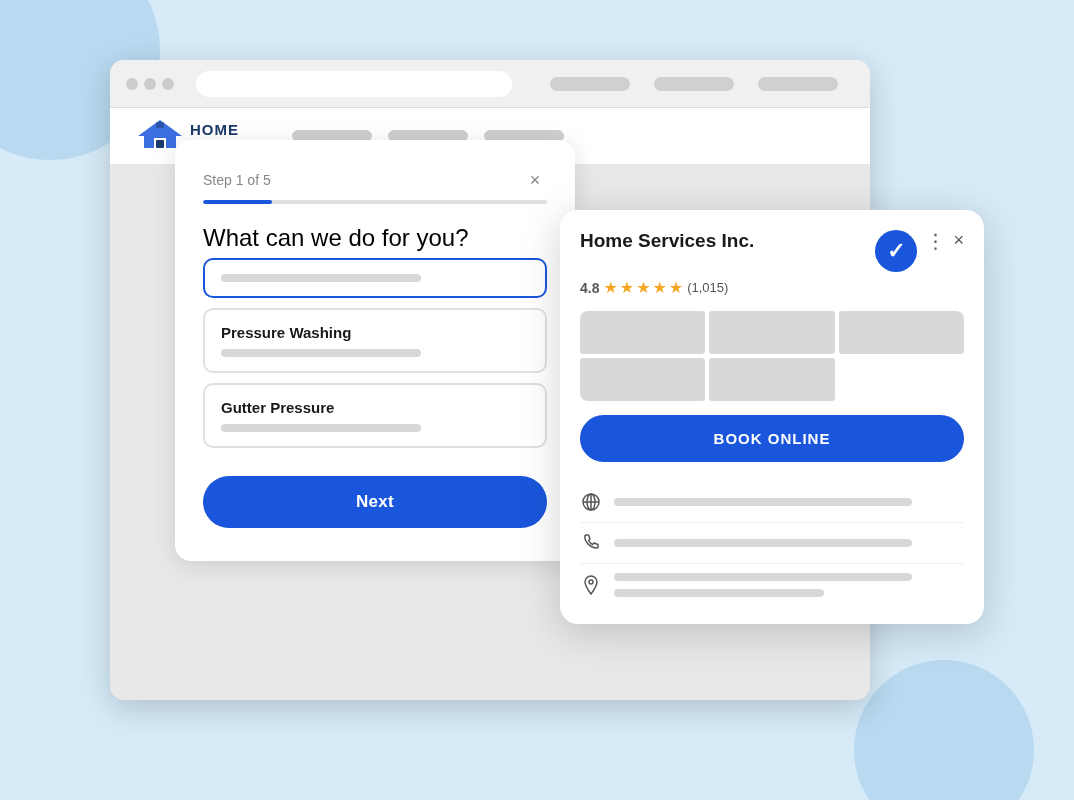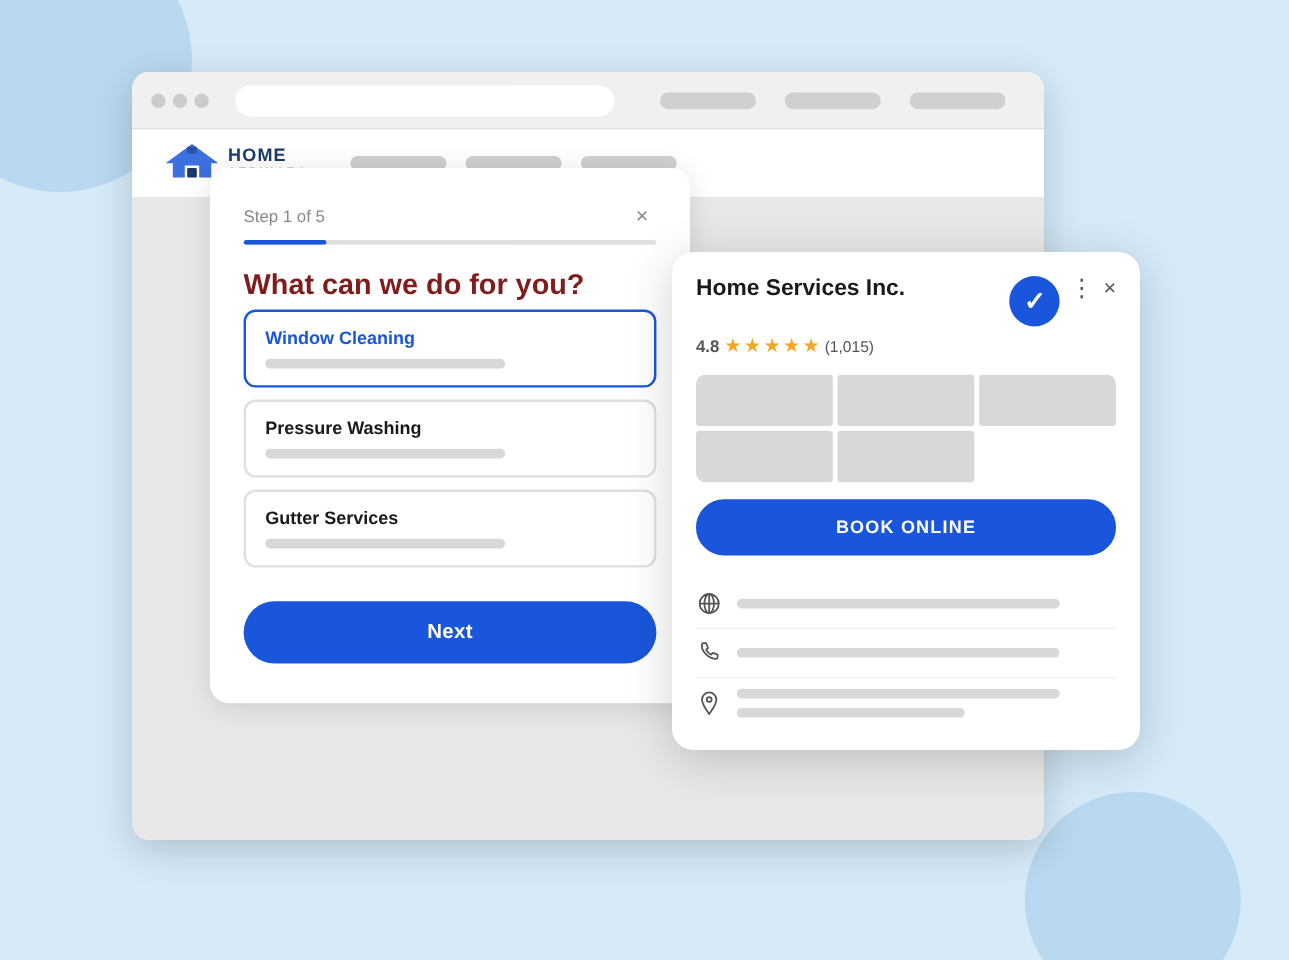--- a/index.html
+++ b/index.html
@@ -181,22 +181,22 @@
       overflow: hidden;
     }
     .progress-bar-fill {
       height: 100%;
       background: #1a56db;
       border-radius: 2px;
     }
 
     .form-title {
       font-size: 24px;
-      font-weight: 700;
-      color: #7f1d1d;
+      font-weight: 400;
+      color: #000000;
       margin-bottom: 6px;
     }
     .form-subtitle {
       font-size: 13px;
       color: #888;
       margin-bottom: 16px;
       font-weight: 400;
     }
 
     
@@ -240,21 +240,21 @@
       cursor: pointer;
       margin-top: 18px;
       letter-spacing: 0.3px;
     }
 
     
     .business-card {
       position: absolute;
       top: 210px;
       left: 560px;
-      width: 390px;
+      width: 424px;
       background: #fff;
       border-radius: 18px;
       box-shadow: 0 8px 40px rgba(0,0,0,0.18);
       padding: 20px 20px 18px;
       z-index: 5;
     }
 
     .biz-header {
       display: flex;
       align-items: flex-start;
@@ -452,33 +452,32 @@
   </div>
 
   <div class="progress-bar-track">
     <div class="progress-bar-fill" style="width: 20%"></div>
   </div>
 
   <div class="form-title">What can we do for you?</div>
 
   
   <div class="service-option selected">
-    <div class="service-option-name">Window Cleaning</div>
     <div class="service-option-bar"></div>
   </div>
 
   
   <div class="service-option">
     <div class="service-option-name">Pressure Washing</div>
     <div class="service-option-bar"></div>
   </div>
 
   
   <div class="service-option">
-    <div class="service-option-name">Gutter Services</div>
+    <div class="service-option-name">Gutter Pressure</div>
     <div class="service-option-bar"></div>
   </div>
 
   <button class="next-btn">Next</button>
 </div>
 
 <div class="business-card">
   <div class="biz-header">
     <div style="flex:1">
       <div class="biz-title">Home Services Inc.</div>

